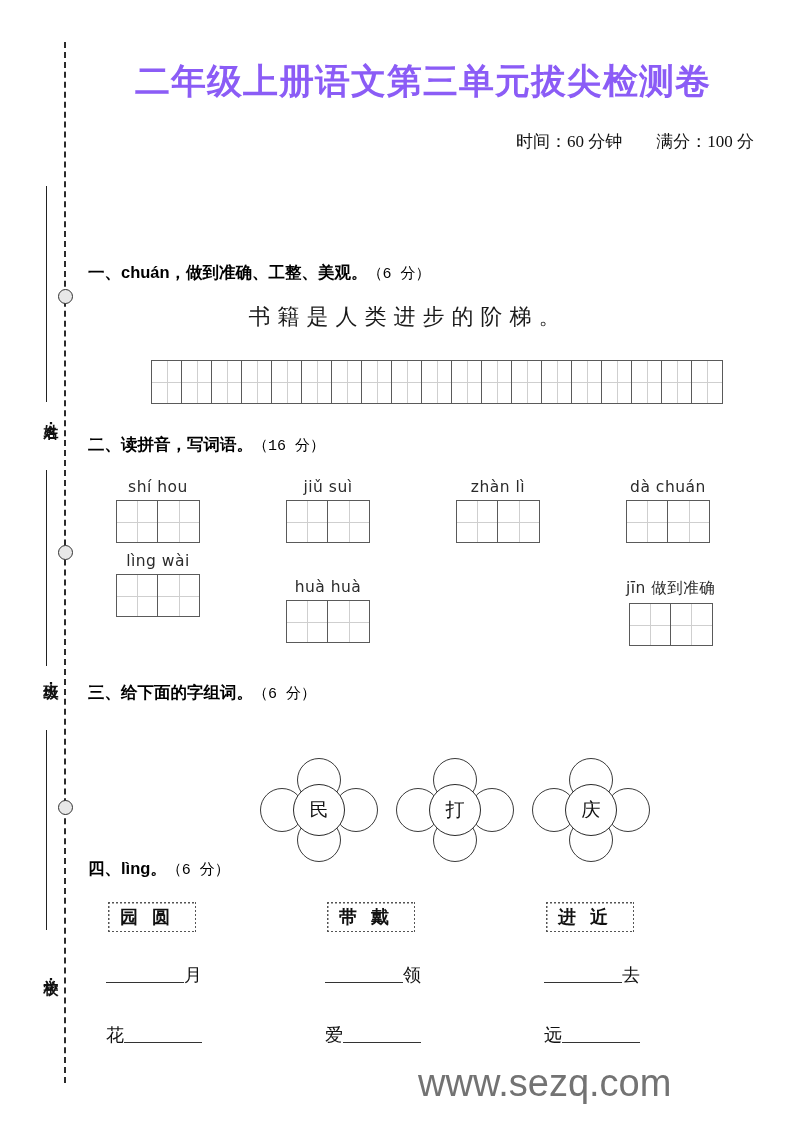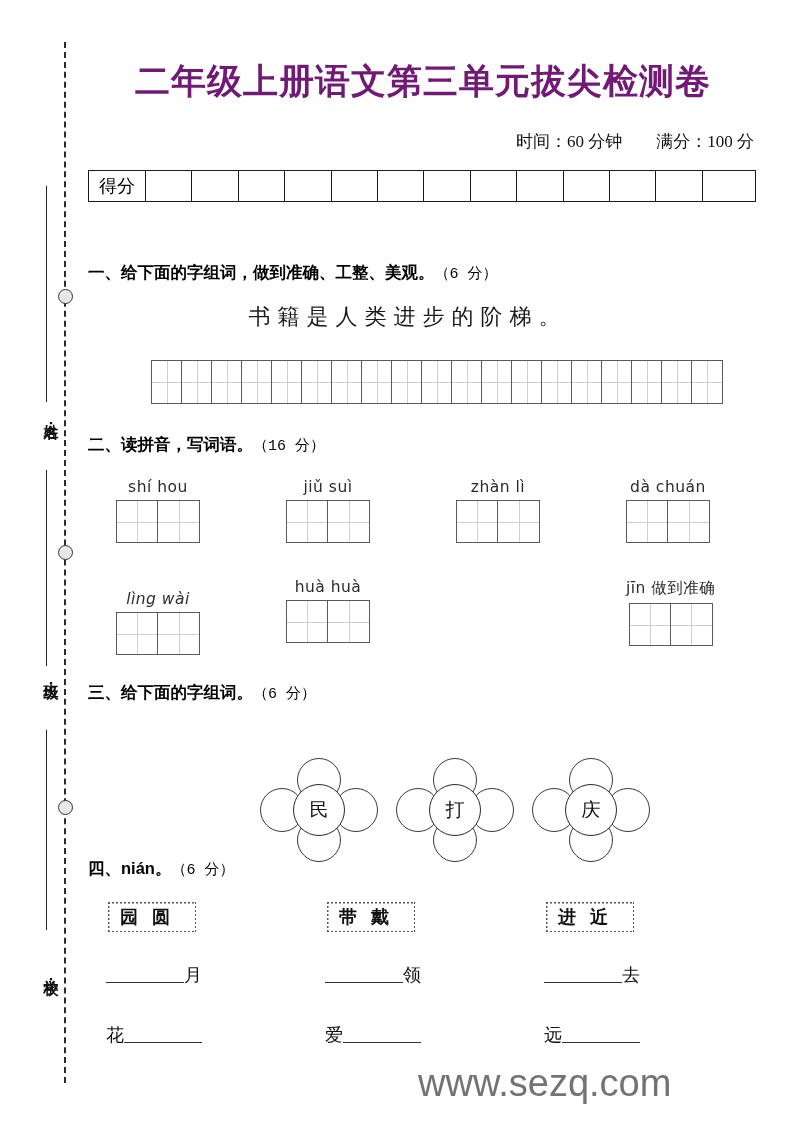--- a/index.html
+++ b/index.html
@@ -67,21 +67,21 @@
 
   #paper-title {
     position: absolute;
     left: 0; top: 58px;
     width: 690px;
     text-align: center;
     font-size: 35px;
     font-weight: bold;
     letter-spacing: 1px;
     font-family: "Liberation Serif", "DejaVu Serif", serif;
-    color: #701a75;
+    color: #8b5cf6;
     white-space: nowrap;
   }
 
   #exam-meta {
     position: absolute;
     left: 0; top: 130px;
     width: 676px;
     text-align: right;
     font-size: 17px;
     color: #111;
@@ -283,41 +283,25 @@
 <div id="page-body">
 
   <div id="paper-title">二年级上册语文第三单元拔尖检测卷</div>
 
   <div id="exam-meta">
     <span>时间：60 分钟</span><span class="meta-gap"></span><span>满分：100 分</span>
   </div>
 
   <table id="score-table">
     <tbody>
-      <tr>
-        <td class="label-cell">得分</td>
-        <td></td>
-        <td></td>
-        <td></td>
-        <td></td>
-        <td></td>
-        <td></td>
-        <td></td>
-        <td></td>
-        <td></td>
-        <td></td>
-        <td></td>
-        <td></td>
-        <td class="total-cell"></td>
-      </tr>
     </tbody>
   </table>
 
   <div class="section-heading" style="left:10px; top:262px;">
-    <span>一、</span><span>给下面的字组词，做到准确、工整、美观。</span><span class="pts">（6 分）</span>
+    <span>一、</span><span>chuán，做到准确、工整、美观。</span><span class="pts">（6 分）</span>
   </div>
 
   <div id="copy-sentence">书籍是人类进步的阶梯。</div>
 
   <div id="copy-grid" class="tzg">
     <div class="cell"></div>
     <div class="cell"></div>
     <div class="cell"></div>
     <div class="cell"></div>
     <div class="cell"></div>
@@ -363,21 +347,21 @@
     </div>
   </div>
   <div class="pinyin-item" style="left:548px; top:478px;">
     <div class="pinyin-text">dà chuán</div>
     <div class="tzg" style="width:84px;">
       <div class="cell"></div>
       <div class="cell"></div>
     </div>
   </div>
 
-  <div class="pinyin-item" style="left:38px; top:590px;font-style:italic;">
+  <div class="pinyin-item" style="left:38px; top:552px;">
     <div class="pinyin-text">lìng wài</div>
     <div class="tzg" style="width:84px;">
       <div class="cell"></div>
       <div class="cell"></div>
     </div>
   </div>
   <div class="pinyin-item" style="left:208px; top:578px;">
     <div class="pinyin-text">huà  huà</div>
     <div class="tzg" style="width:84px;">
       <div class="cell"></div>
@@ -412,21 +396,21 @@
   </div>
   <div class="flower" style="left:454px; top:758px;">
     <div class="petal top"></div>
     <div class="petal left"></div>
     <div class="petal right"></div>
     <div class="petal bottom"></div>
     <div class="core">庆</div>
   </div>
 
   <div class="section-heading" style="left:10px; top:858px;">
-    <span>四、</span><span>nián。</span><span class="pts">（6 分）</span>
+    <span>四、</span><span>lìng。</span><span class="pts">（6 分）</span>
   </div>
 
   <div class="wavy-box" style="left:30px; top:902px;">
     <span class="ch-inner">园</span><span class="ch-inner">圆</span>
   </div>
   <div class="wavy-box" style="left:249px; top:902px;">
     <span class="ch-inner">带</span><span class="ch-inner">戴</span>
   </div>
   <div class="wavy-box" style="left:468px; top:902px;">
     <span class="ch-inner">进</span><span class="ch-inner">近</span>

